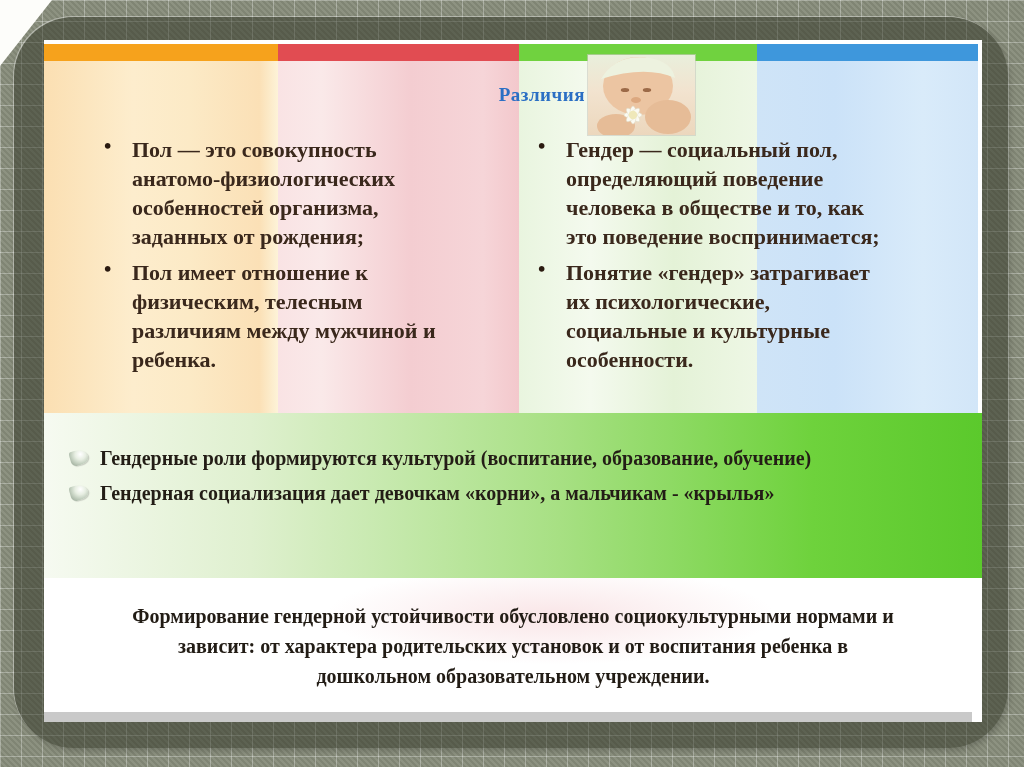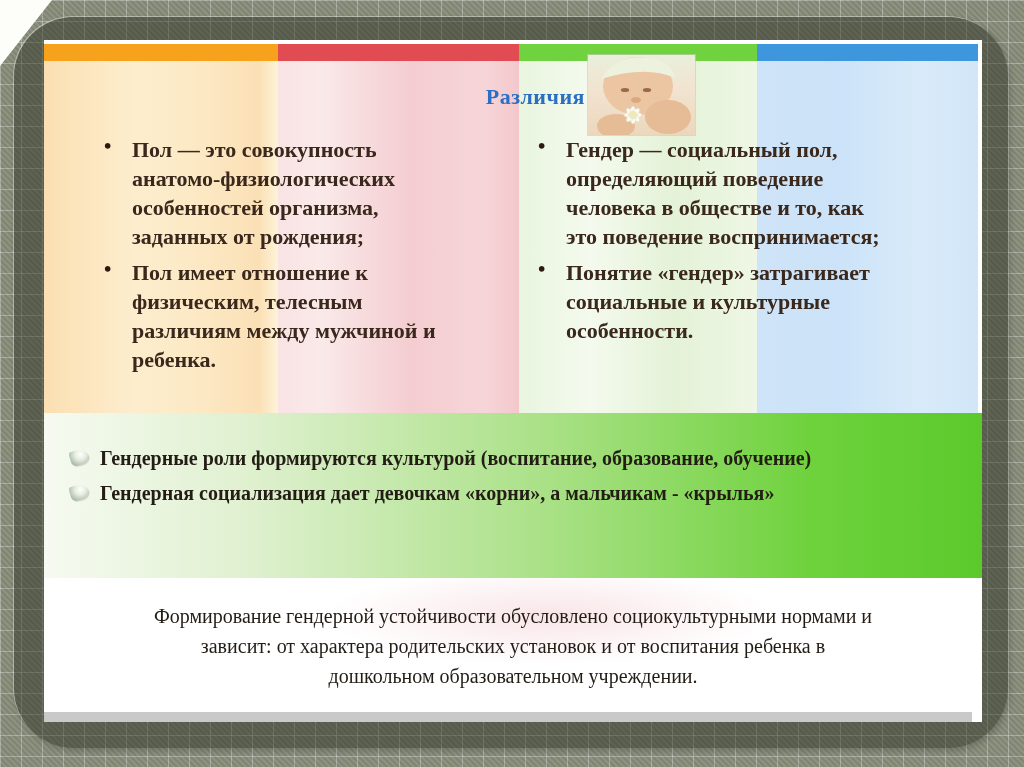--- a/index.html
+++ b/index.html
@@ -32,21 +32,21 @@
   .seg.s1{width:234px;} .seg.s2{width:241px;} .seg.s3{width:238px;} .seg.s4{width:221px;}
 
   .columns{position:absolute;left:0;top:21px;width:938px;height:352px;display:flex;}
   .bgcol{height:100%;}
   .c1{width:234px;background:linear-gradient(90deg,#fbdfb2 0%,#fdedcd 38%,#fceac6 62%,#fbe0b6 92%,#fdf3d8 100%);}
   .c2{width:241px;background:linear-gradient(90deg,#f9e3e4 0%,#fae9e9 18%,#f4cdd1 55%,#f6d5d8 85%,#f3c8cc 100%);}
   .c3{width:238px;background:linear-gradient(90deg,#e9f5df 0%,#f4faee 30%,#e4f2d7 65%,#eef7e5 100%);}
   .c4{width:221px;background:linear-gradient(90deg,#cfe4f7 0%,#cbe2f8 35%,#d9ebfa 75%,#d2e6f8 100%);}
 
   .title{position:absolute;left:0;top:44px;width:541px;text-align:right;
-    font-weight:bold;font-size:22px;color:#2b6fc4;letter-spacing:.5px;}
+    font-weight:bold;font-size:19px;color:#2b6fc4;letter-spacing:.5px;}
 
   .baby{position:absolute;left:544px;top:15px;width:107px;height:80px;box-shadow:0 0 0 1px rgba(200,200,190,.6);}
   .baby svg{display:block;width:100%;height:100%;}
 
   .defs{position:absolute;left:0;top:95px;width:938px;}
   ul.def{list-style:none;margin:0;padding:0;position:absolute;top:0;}
   ul.def.left{left:52px;width:400px;}
   ul.def.right{left:486px;width:410px;}
   ul.def li{position:relative;padding-left:36px;margin:0 0 7px 0;
     font-weight:bold;font-size:22px;line-height:29px;color:#3a281c;}
@@ -61,21 +61,21 @@
   .band li{position:relative;padding-left:32px;font-weight:bold;font-size:20px;line-height:35px;color:#231d16;}
   .band .indent{padding-left:58px;}
   .drop{position:absolute;left:2px;top:9px;width:18px;height:15px;
     border-radius:15% 85% 60% 40% / 35% 75% 55% 45%;
     background:radial-gradient(circle at 62% 32%,#ffffff 0%,#e7eee2 35%,#c6d2c2 60%,#93a291 100%);
     transform:rotate(-16deg);box-shadow:1px 1px 1px rgba(0,0,0,.18);}
 
   .footerbg{position:absolute;left:0;top:538px;width:938px;height:134px;
     background:radial-gradient(ellipse 320px 70px at 54% 28%, rgba(242,198,202,.45), rgba(255,255,255,0) 70%);}
   .footer{position:absolute;left:49px;top:561px;width:840px;text-align:center;
-    font-weight:normal;font-size:20px;line-height:30px;color:#221c15;}
+    font-weight:bold;font-size:20px;line-height:30px;color:#221c15;}
   .footer .ln{white-space:nowrap;}
 
   .strip{position:absolute;left:0;bottom:0;width:928px;height:10px;background:#c9c9c9;}
 </style>
 </head>
 <body>
 
 <div class="stage">
   <div class="frame"></div>
   <div class="fold"></div>
@@ -149,20 +149,21 @@
         <li>
           <span class="dot">•</span>
           <div class="ln">Гендер — социальный пол,</div>
           <div class="ln">определяющий поведение</div>
           <div class="ln">человека в обществе и то, как</div>
           <div class="ln">это поведение воспринимается;</div>
         </li>
         <li>
           <span class="dot">•</span>
           <div class="ln">Понятие «гендер» затрагивает</div>
+          <div class="ln">их психологические,</div>
           <div class="ln">социальные и культурные</div>
           <div class="ln">особенности.</div>
         </li>
       </ul>
     </div>
 
     <div class="band">
       <ul>
         <li>
           <span class="drop"></span>

